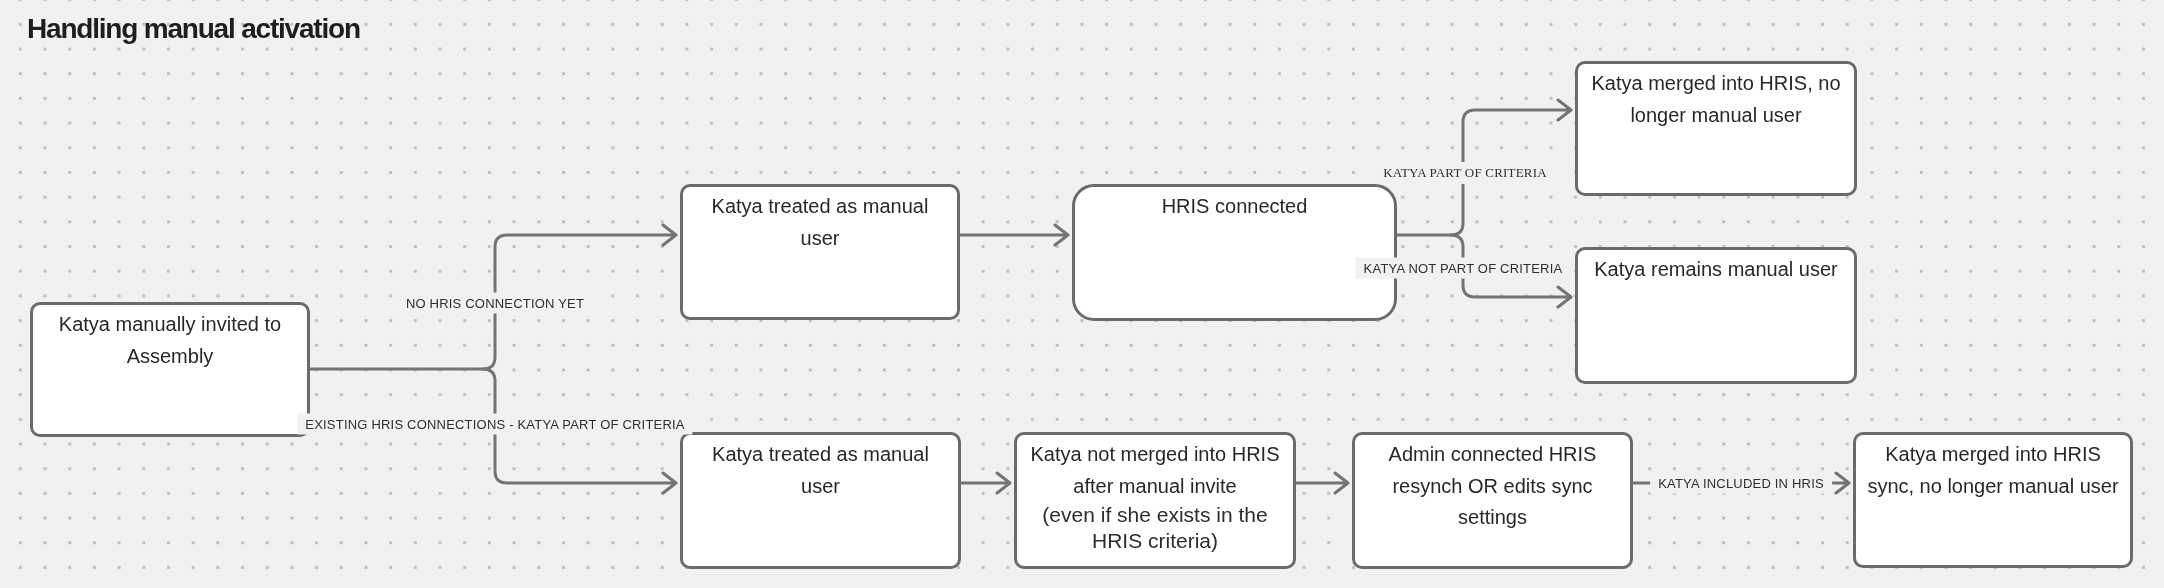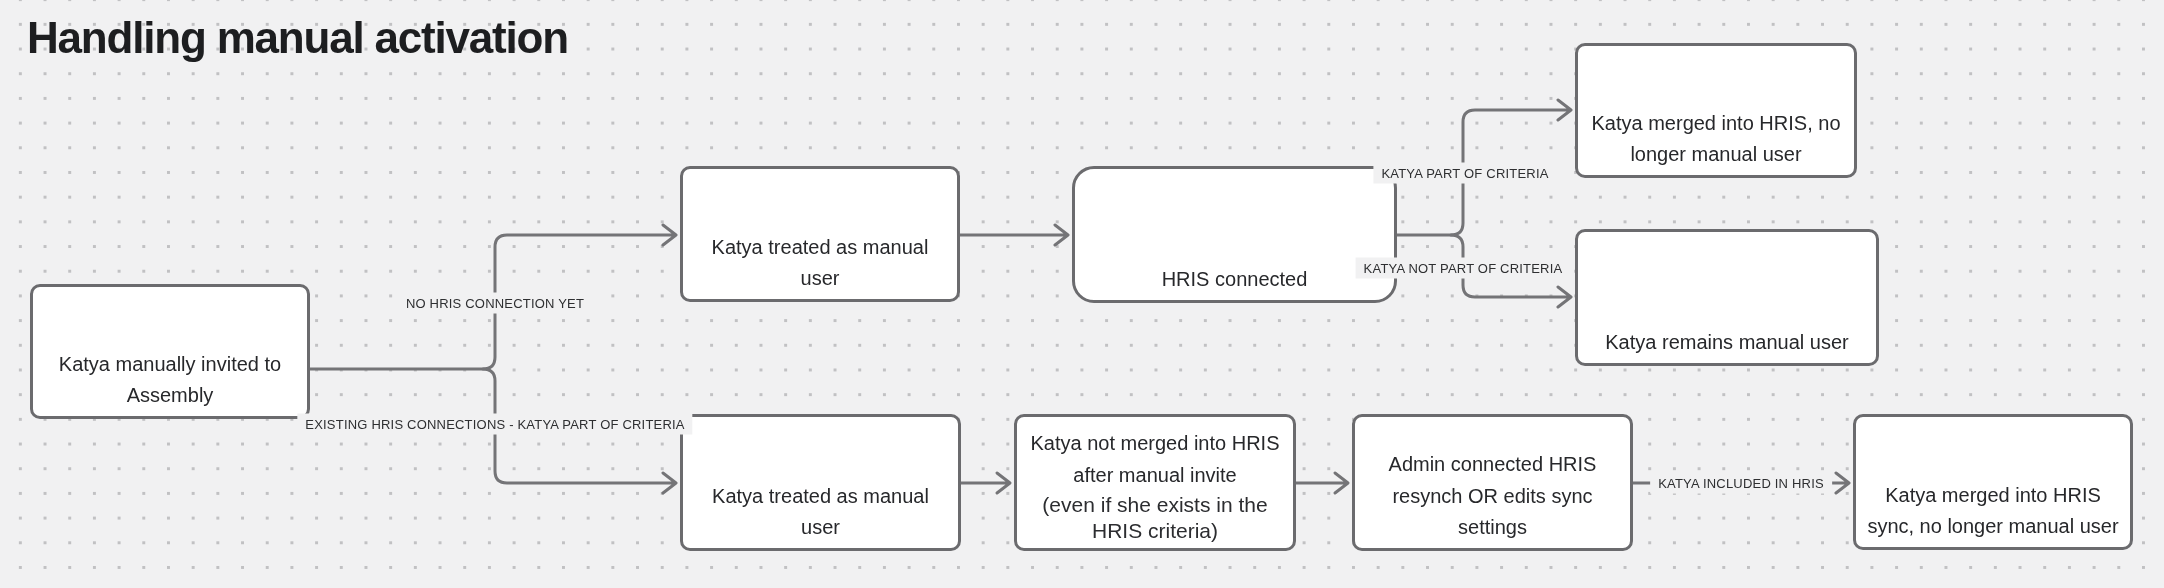--- a/index.html
+++ b/index.html
@@ -13,21 +13,21 @@
     background-image: radial-gradient(circle, #c1c1c3 1.6px, rgba(0,0,0,0) 1.9px);
     background-size: 24.7px 24.7px;
     background-position: 8px 12px;
     overflow: hidden;
   }
 
   .title {
     position: absolute;
     left: 27px;
     top: 13px;
-    font-size: 44px;
+    font-size: 28px;
     font-weight: 700;
     letter-spacing: -1.2px;
     color: #1d1e20;
     white-space: nowrap;
   }
 
   .edges {
     position: absolute;
     left: 0; top: 0;
     width: 2164px; height: 588px;
@@ -42,26 +42,27 @@
 
   .node {
     position: absolute;
     box-sizing: border-box;
     background: #ffffff;
     border: 3px solid #6b6b6e;
     border-radius: 10px;
     display: flex;
     flex-direction: column;
     align-items: center;
-    justify-content: flex-end;
+    justify-content: flex-start;
     text-align: center;
     padding: 4px 10px;
     font-size: 20px;
     line-height: 1.58;
     color: #27282b;
+    margin-top: 18px;
   }
   .node .note {
     font-size: 21px;
     line-height: 1.25;
     color: #2c2d30;
   }
 
   .edge-label {
     position: absolute;
     transform: translate(-50%, -50%);
@@ -71,30 +72,30 @@
     letter-spacing: 0.2px;
     color: #2e2f31;
     white-space: nowrap;
   }
 
   
   #n-start          { left: 30px;   top: 284px; width: 280px; height: 135px; }
   #n-manual-top     { left: 680px;  top: 166px; width: 280px; height: 136px; }
   #n-hris-connected { left: 1072px; top: 166px; width: 325px; height: 137px; border-radius: 22px; }
   #n-merged-top     { left: 1575px; top: 43px;  width: 282px; height: 135px; }
-  #n-remains        { left: 1575px; top: 229px; width: 304px; height: 137px; }
+  #n-remains        { left: 1575px; top: 229px; width: 282px; height: 137px; }
   #n-manual-bottom  { left: 680px;  top: 414px; width: 281px; height: 137px; }
   #n-not-merged     { left: 1014px; top: 414px; width: 282px; height: 137px; }
   #n-admin          { left: 1352px; top: 414px; width: 281px; height: 137px; }
   #n-merged-sync    { left: 1853px; top: 414px; width: 280px; height: 136px; }
 
   
   #el-no-hris       { left: 495px;  top: 303px; }
   #el-existing      { left: 495px;  top: 424px; }
-  #el-part          { left: 1465px; top: 173px; }
+  #el-part          { left: 1465px; top: 173px; font-family: Liberation Serif, serif; }
   #el-not-part      { left: 1463px; top: 268px; }
   #el-included      { left: 1741px; top: 483px; }
 </style>
 </head>
 <body>
 
 <div class="canvas">
 
   <div class="title">Handling manual activation</div>
 

